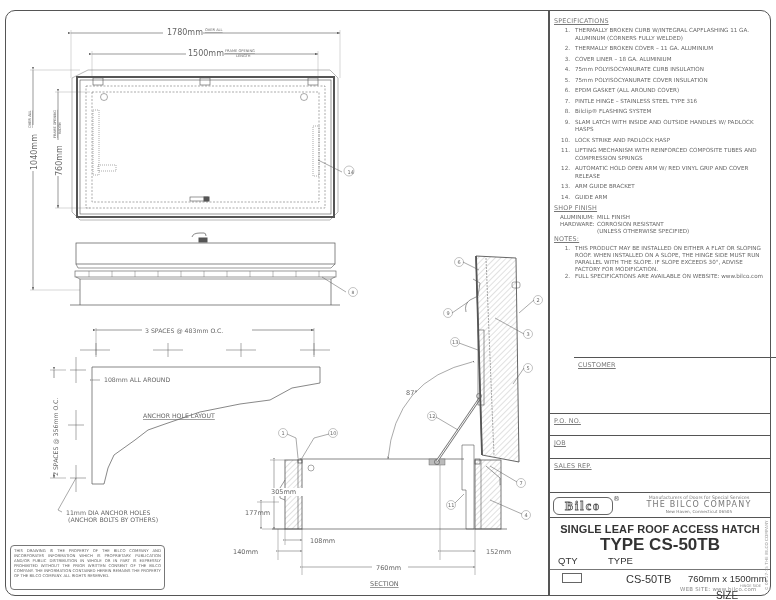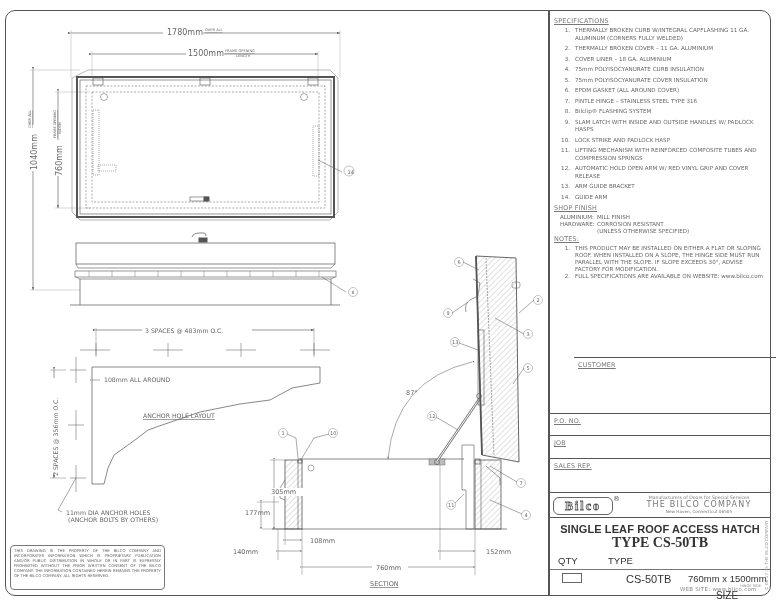--- a/index.html
+++ b/index.html
@@ -27,21 +27,21 @@
   .logo { position:absolute; left:3px; top:4px; width:58px; height:16px; border:1.3px solid #666; border-radius:6px;
           font-family:Liberation Serif, serif; font-size:12px; font-weight:bold; color:#fff;
           -webkit-text-stroke:0.8px #555; letter-spacing:2px; text-align:center; line-height:16px; }
   .reg { position:absolute; left:63px; top:2px; font-size:7px; color:#555; }
   .mfr { position:absolute; left:80px; top:2px; width:138px; text-align:center; color:#777; }
   .mfr .l1 { font-size:4.6px; }
   .mfr .l2 { font-size:8px; letter-spacing:1.2px; line-height:9px; }
   .mfr .l3 { font-size:4.2px; }
   .title-block { position:absolute; left:0; top:506px; width:220px; height:34px; border-top:1.5px solid #555; text-align:center; }
   .title-block .t1 { font-family:"Liberation Sans", sans-serif; font-weight:bold; font-size:11px; color:#333; margin-top:5px; letter-spacing:0.1px; }
-  .title-block .t2 { font-family:Liberation Serif, serif; font-weight:bold; font-size:14px; color:#333; }
+  .title-block .t2 { font-family:Liberation Sans, sans-serif; font-weight:bold; font-size:17px; color:#333; }
   .qty-head { position:absolute; top:540px; left:0; width:220px; height:17px; font-family:"Liberation Sans", sans-serif; }
   .qty-head .h { position:absolute; font-size:9.5px; color:#333; top:4px; }
   .qty-head .sz { position:absolute; left:142px; top:0; width:70px; text-align:center;margin-top:39px; }
   .qty-head .sz .a { font-size:10px; color:#333; line-height:11px; }
   .qty-head .sz .b { font-size:3.8px; color:#888; font-family:"DejaVu Sans", sans-serif; }
   .qty-row { position:absolute; top:559px; left:0; width:220px; height:18px; border-top:1px solid #777; font-family:"Liberation Sans", sans-serif; }
   .qty-box { position:absolute; left:12px; top:3px; width:18px; height:8px; border:1px solid #666; background:#fff; }
   .qty-row .type { position:absolute; left:81px; top:3px; font-size:11px; color:#333; }
   .qty-row .size { position:absolute; left:140px; top:3px; font-size:9.5px; color:#333; }
   .qty-row .hs { position:absolute; left:190px; top:14px; font-size:3.6px; color:#888; font-family:"DejaVu Sans", sans-serif; }

